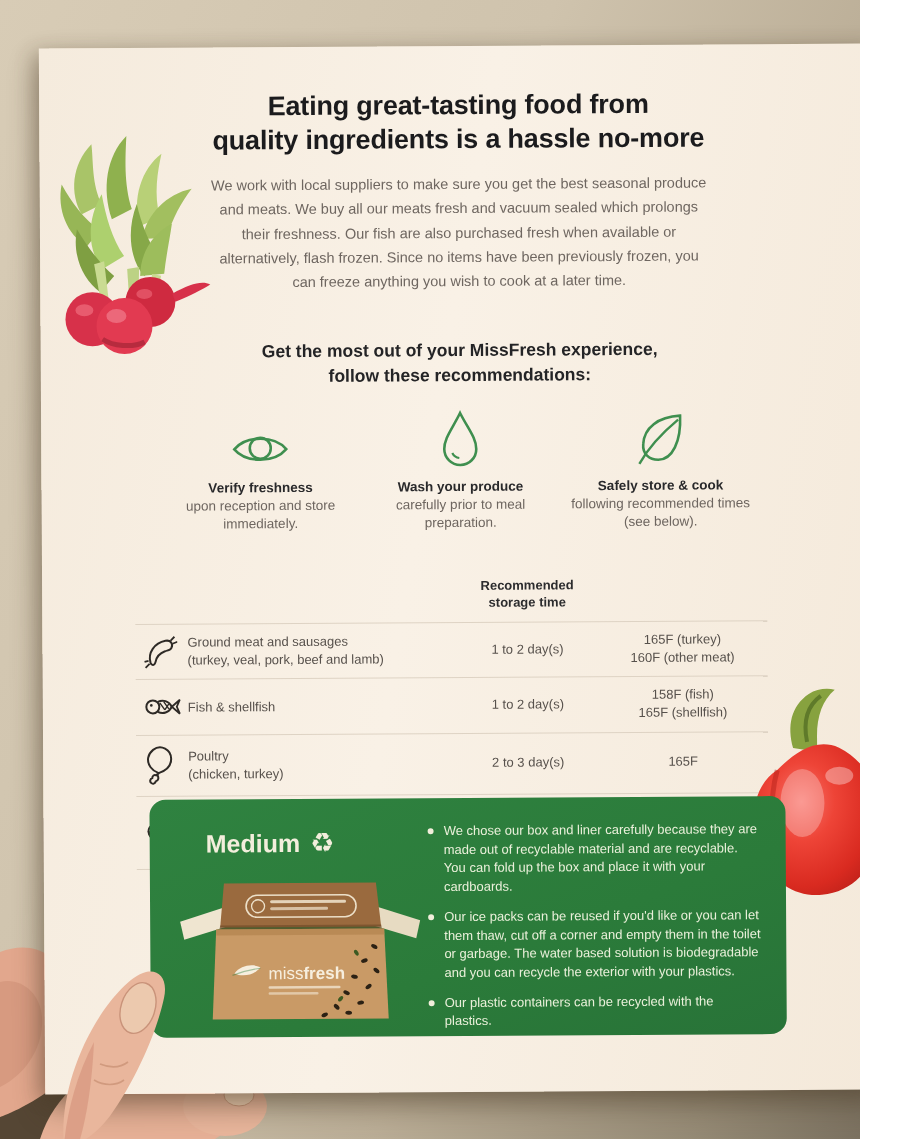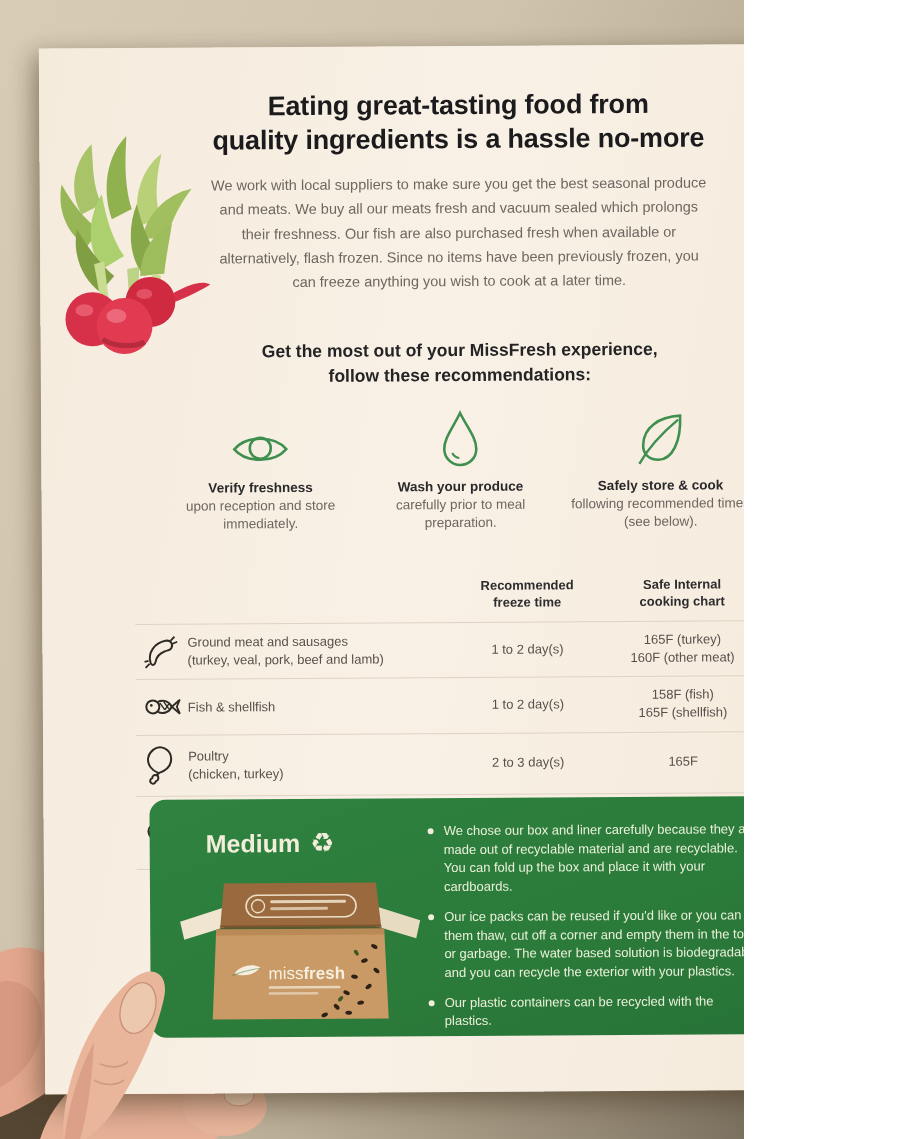--- a/index.html
+++ b/index.html
@@ -1,17 +1,17 @@
 <!DOCTYPE html>
 <html><head>
 <meta charset="utf-8">
 <style>
   html,body{margin:0;padding:0;}
   .scene{
-    position:relative;width:744px;height:1139px;overflow:hidden;
+    position:relative;width:860px;height:1139px;overflow:hidden;
     background:linear-gradient(115deg,#d8ccb6 0%,#cfc3ad 40%,#bbae97 65%,#958a75 88%,#7b7160 100%);
     font-family:"Liberation Sans","DejaVu Sans",sans-serif;
   }
   .paper{
     position:absolute;left:42px;top:46px;width:838px;height:1046px;
     background:linear-gradient(100deg,#f5ebdd 0%,#f9f1e6 45%,#f4e9da 100%);
     transform:rotate(-0.35deg);
     box-shadow:0 14px 30px rgba(70,55,35,.45), -6px 4px 18px rgba(80,65,45,.25);
     overflow:hidden;
   }
@@ -160,23 +160,21 @@
         </div>
         <div class="rec-title">Safely store &amp; cook</div>
         <div class="rec-text">following recommended times (see below).</div>
       </div>
     </div>
 
     <div class="tbl">
       <div class="tbl-head">
         <div></div><div></div>
         <div>Recommended
-freeze time</div>
-        <div>Safe Internal
-cooking chart</div>
+storage time</div>
       </div>
 
       <div class="tbl-row">
         <div class="cell-icon">
           <svg width="34" height="34" viewBox="0 0 34 34">
             <path d="M7,28 C4,18 11,8 22,6 C27,5 30,9 28,13 C27,15.5 24,15.5 21.5,16.5 C16,18.5 13,22 12,27 C11,31 8,31 7,28 Z" fill="none" stroke="#2e2a26" stroke-width="2"></path>
             <path d="M27,6 l4,-4 M29,9 l5,-2 M6,29 l-4,4 M5,26 l-4,1" stroke="#2e2a26" stroke-width="1.8"></path>
           </svg>
         </div>
         <div class="cell-item" style="white-space:pre-line;">Ground meat and sausages

